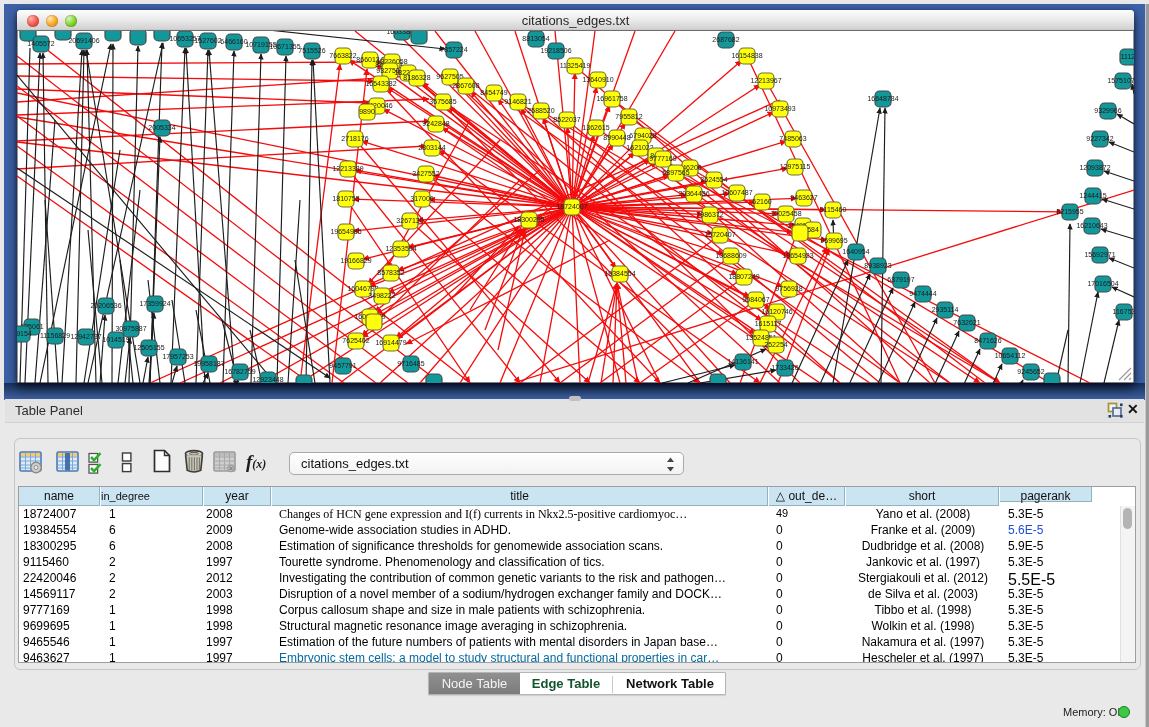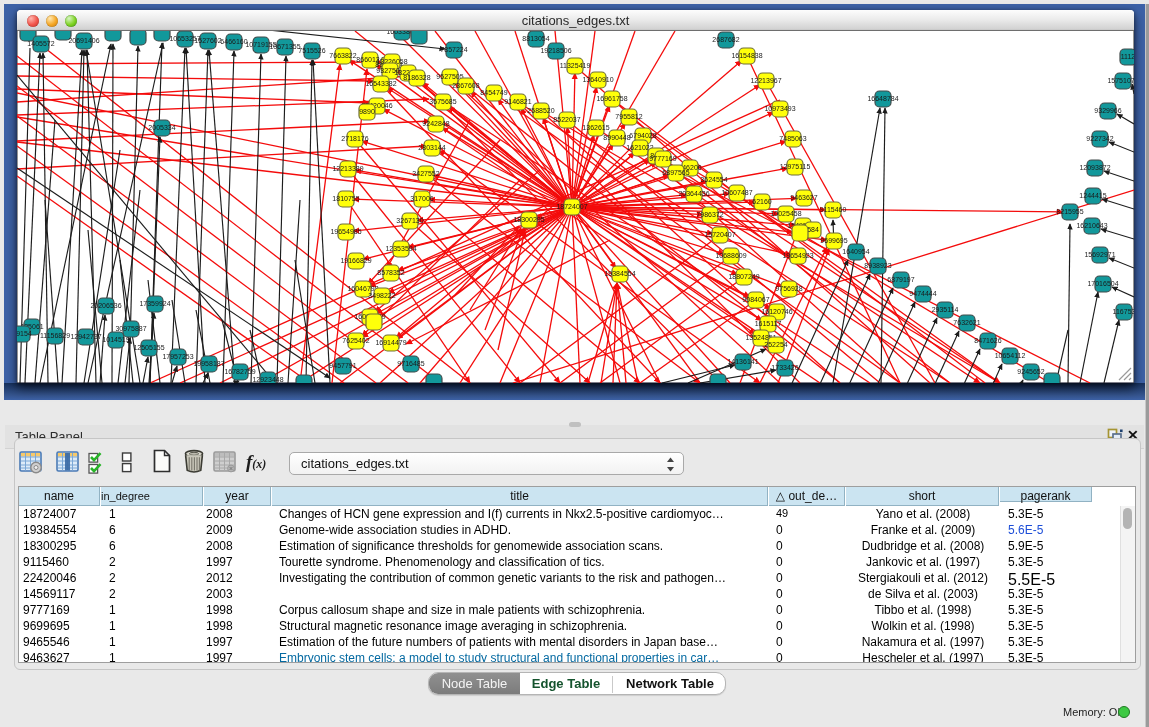--- a/index.html
+++ b/index.html
@@ -536,21 +536,21 @@
 <rect x="775.0" y="194.0" width="16" height="16" rx="4.5" fill="#ffff0a" stroke="#6e6e3a" stroke-width="1.2"></rect>
 <rect x="547.0" y="168.0" width="16" height="16" rx="4.5" fill="#ffff0a" stroke="#6e6e3a" stroke-width="1.2"></rect>
 <text x="555.0" y="178.4" font-size="7" fill="#1a1a1a" text-anchor="middle" font-family="Liberation Sans, sans-serif">18724007</text>
 </svg>
   <svg style="position:absolute;right:2px;bottom:2px" width="16" height="16" viewBox="0 0 16 16">
    <path d="M15,3 L3,15 M15,8 L8,15 M15,13 L13,15" stroke="#9a9a9a" stroke-width="1.2" fill="none"></path>
   </svg>
   </div>
 </div>
 
-<div style="position:absolute;left:5px;top:425px;width:1139px;height:24px;background:#e2e2e2;border-bottom:1px solid #d2d2d2;">
+<div style="position:absolute;left:5px;top:399px;width:1139px;height:24px;background:#e2e2e2;border-bottom:1px solid #d2d2d2;">
   <div style="position:absolute;left:10px;top:4px;font-size:13px;color:#2d2d2d;">Table Panel</div>
   <div style="position:absolute;left:564px;top:-3px;width:12px;height:5px;border-radius:3px;background:#c0c0c0;"></div>
   <svg style="position:absolute;left:1102px;top:3px" width="17" height="17" viewBox="0 0 17 17">
     <rect x="1.5" y="1.5" width="8" height="8" fill="#eef3fa" stroke="#a59433" stroke-width="1.7"></rect>
     <rect x="6" y="6" width="8" height="8" fill="#e4edf8" stroke="#5a6f8c" stroke-width="1.7"></rect>
     <rect x="13" y="1.5" width="2.6" height="2.6" fill="#1c3f6e"></rect>
     <rect x="1.5" y="13" width="2.6" height="2.6" fill="#1c3f6e"></rect>
     <rect x="13" y="13" width="2.6" height="2.6" fill="#1c3f6e"></rect>
   </svg>
   <div style="position:absolute;left:1122px;top:2px;font-size:14px;font-weight:bold;color:#111;">✕</div>
@@ -633,21 +633,21 @@
     <div style="position:absolute;left:0px;top:0;width:81px;height:19px;background:#cbe4f1;border-right:1px solid #91b2c3;border-bottom:1px solid #91b2c3;text-align:center;line-height:19px;font-size:12px;color:#111;">name</div>
 <div style="position:absolute;left:82px;top:0;width:102px;height:19px;background:#cbe4f1;border-right:1px solid #91b2c3;border-bottom:1px solid #91b2c3;line-height:19px;font-size:11px;color:#111;">in_degree</div>
 <div style="position:absolute;left:185px;top:0;width:67px;height:19px;background:#cbe4f1;border-right:1px solid #91b2c3;border-bottom:1px solid #91b2c3;text-align:center;line-height:19px;font-size:12px;color:#111;">year</div>
 <div style="position:absolute;left:253px;top:0;width:496px;height:19px;background:#cbe4f1;border-right:1px solid #91b2c3;border-bottom:1px solid #91b2c3;text-align:center;line-height:19px;font-size:12px;color:#111;">title</div>
 <div style="position:absolute;left:750px;top:0;width:76px;height:19px;background:#cbe4f1;border-right:1px solid #91b2c3;border-bottom:1px solid #91b2c3;text-align:center;line-height:19px;font-size:12px;color:#111;"><span style="&quot;font-size:10px;&quot;">△ </span>out_de…</div>
 <div style="position:absolute;left:827px;top:0;width:153px;height:19px;background:#cbe4f1;border-right:1px solid #91b2c3;border-bottom:1px solid #91b2c3;text-align:center;line-height:19px;font-size:12px;color:#111;">short</div>
 <div style="position:absolute;left:981px;top:0;width:92px;height:15px;background:#cbe4f1;border-right:1px solid #91b2c3;border-bottom:1px solid #91b2c3;text-align:center;line-height:19px;font-size:12px;color:#111;">pagerank</div>
 <div style="position:absolute;left:4px;top:20px;font-size:12px;color:#000;white-space:nowrap;">18724007</div>
 <div style="position:absolute;left:90px;top:20px;font-size:12px;color:#000;white-space:nowrap;">1</div>
 <div style="position:absolute;left:187px;top:20px;font-size:12px;color:#000;white-space:nowrap;">2008</div>
-<div style="position:absolute;left:260px;top:20px;font-size:12px;color:#000;white-space:nowrap;">Changes of HCN gene expression and I(f) currents in Nkx2.5-positive cardiomyoc…</div>
+<div style="position:absolute;left:260px;top:20px;font-size:12px;color:#000;white-space:nowrap;font-family:Liberation Serif, serif;">Changes of HCN gene expression and I(f) currents in Nkx2.5-positive cardiomyoc…</div>
 <div style="position:absolute;left:757px;top:20px;font-size:11px;color:#000;white-space:nowrap;">49</div>
 <div style="position:absolute;left:827px;top:20px;width:154px;text-align:center;font-size:12px;color:#000;white-space:nowrap;">Yano et al. (2008)</div>
 <div style="position:absolute;left:989px;top:20px;font-size:12px;color:#000;white-space:nowrap;">5.3E-5</div>
 <div style="position:absolute;left:4px;top:36px;font-size:12px;color:#000;white-space:nowrap;">19384554</div>
 <div style="position:absolute;left:90px;top:36px;font-size:12px;color:#000;white-space:nowrap;">6</div>
 <div style="position:absolute;left:187px;top:36px;font-size:12px;color:#000;white-space:nowrap;">2009</div>
 <div style="position:absolute;left:260px;top:36px;font-size:12px;color:#000;white-space:nowrap;">Genome-wide association studies in ADHD.</div>
 <div style="position:absolute;left:757px;top:36px;font-size:12px;color:#000;white-space:nowrap;">0</div>
 <div style="position:absolute;left:827px;top:36px;width:154px;text-align:center;font-size:12px;color:#000;white-space:nowrap;">Franke et al. (2009)</div>
 <div style="position:absolute;left:989px;top:36px;font-size:12px;color:#1d4ed8;white-space:nowrap;">5.6E-5</div>
@@ -668,20 +668,21 @@
 <div style="position:absolute;left:4px;top:84px;font-size:12px;color:#000;white-space:nowrap;">22420046</div>
 <div style="position:absolute;left:90px;top:84px;font-size:12px;color:#000;white-space:nowrap;">2</div>
 <div style="position:absolute;left:187px;top:84px;font-size:12px;color:#000;white-space:nowrap;">2012</div>
 <div style="position:absolute;left:260px;top:84px;font-size:12px;color:#000;white-space:nowrap;">Investigating the contribution of common genetic variants to the risk and pathogen…</div>
 <div style="position:absolute;left:757px;top:84px;font-size:12px;color:#000;white-space:nowrap;">0</div>
 <div style="position:absolute;left:827px;top:84px;width:154px;text-align:center;font-size:12px;color:#000;white-space:nowrap;">Stergiakouli et al. (2012)</div>
 <div style="position:absolute;left:989px;top:84px;font-size:16px;color:#000;white-space:nowrap;">5.5E-5</div>
 <div style="position:absolute;left:4px;top:100px;font-size:12px;color:#000;white-space:nowrap;">14569117</div>
 <div style="position:absolute;left:90px;top:100px;font-size:12px;color:#000;white-space:nowrap;">2</div>
 <div style="position:absolute;left:187px;top:100px;font-size:12px;color:#000;white-space:nowrap;">2003</div>
+<div style="position:absolute;left:260px;top:100px;font-size:12px;color:#000;white-space:nowrap;">Disruption of a novel member of a sodium/hydrogen exchanger family and DOCK…</div>
 <div style="position:absolute;left:757px;top:100px;font-size:12px;color:#000;white-space:nowrap;">0</div>
 <div style="position:absolute;left:827px;top:100px;width:154px;text-align:center;font-size:12px;color:#000;white-space:nowrap;">de Silva et al. (2003)</div>
 <div style="position:absolute;left:989px;top:100px;font-size:12px;color:#000;white-space:nowrap;">5.3E-5</div>
 <div style="position:absolute;left:4px;top:116px;font-size:12px;color:#000;white-space:nowrap;">9777169</div>
 <div style="position:absolute;left:90px;top:116px;font-size:12px;color:#000;white-space:nowrap;">1</div>
 <div style="position:absolute;left:187px;top:116px;font-size:12px;color:#000;white-space:nowrap;">1998</div>
 <div style="position:absolute;left:260px;top:116px;font-size:12px;color:#000;white-space:nowrap;">Corpus callosum shape and size in male patients with schizophrenia.</div>
 <div style="position:absolute;left:757px;top:116px;font-size:12px;color:#000;white-space:nowrap;">0</div>
 <div style="position:absolute;left:827px;top:116px;width:154px;text-align:center;font-size:12px;color:#000;white-space:nowrap;">Tibbo et al. (1998)</div>
 <div style="position:absolute;left:989px;top:116px;font-size:12px;color:#000;white-space:nowrap;">5.3E-5</div>
@@ -705,21 +706,21 @@
 <div style="position:absolute;left:260px;top:164px;font-size:12px;color:#0369a1;white-space:nowrap;">Embryonic stem cells: a model to study structural and functional properties in car…</div>
 <div style="position:absolute;left:757px;top:164px;font-size:12px;color:#000;white-space:nowrap;">0</div>
 <div style="position:absolute;left:827px;top:164px;width:154px;text-align:center;font-size:12px;color:#000;white-space:nowrap;">Hescheler et al. (1997)</div>
 <div style="position:absolute;left:989px;top:164px;font-size:12px;color:#000;white-space:nowrap;">5.3E-5</div>
   </div>
 
   <div style="position:absolute;left:1101px;top:19px;width:16px;height:158px;background:#f4f4f4;border-left:1px solid #e0e0e0;"></div>
   <div style="position:absolute;left:1104px;top:21px;width:9px;height:21px;background:#b4b4b4;border-radius:5px;"></div>
 </div>
 
-<div style="position:absolute;left:428px;top:672px;width:298px;height:23px;background:#fff;border:1px solid #b5b5b5;border-radius:10px;overflow:hidden;box-shadow:0 1px 1px rgba(0,0,0,0.12);">
+<div style="position:absolute;left:428px;top:672px;width:298px;height:23px;background:#fff;border:1px solid #b5b5b5;border-radius:1px;overflow:hidden;box-shadow:0 1px 1px rgba(0,0,0,0.12);">
   <div style="position:absolute;left:0;top:0;width:91px;height:23px;background:linear-gradient(#909090,#7a7a7a);color:#f4f4f4;text-align:center;line-height:22px;font-size:13px;">Node Table</div>
   <div style="position:absolute;left:91px;top:0;width:92px;height:35px;color:#14532d;text-align:center;line-height:22px;font-size:13px;font-weight:bold;">Edge Table</div>
   <div style="position:absolute;left:183px;top:3px;width:1px;height:17px;background:#c9c9c9;"></div>
   <div style="position:absolute;left:184px;top:0;width:114px;height:23px;color:#111;text-align:center;line-height:22px;font-size:13px;font-weight:bold;">Network Table</div>
 </div>
 
 <div style="position:absolute;left:1063px;top:706px;font-size:11px;color:#222;">Memory: OK</div>
 <div style="position:absolute;left:1118px;top:706px;width:12px;height:12px;border-radius:50%;background:#3dc943;border:1px solid #1e7a23;"></div>
 </div>
 </body></html>

